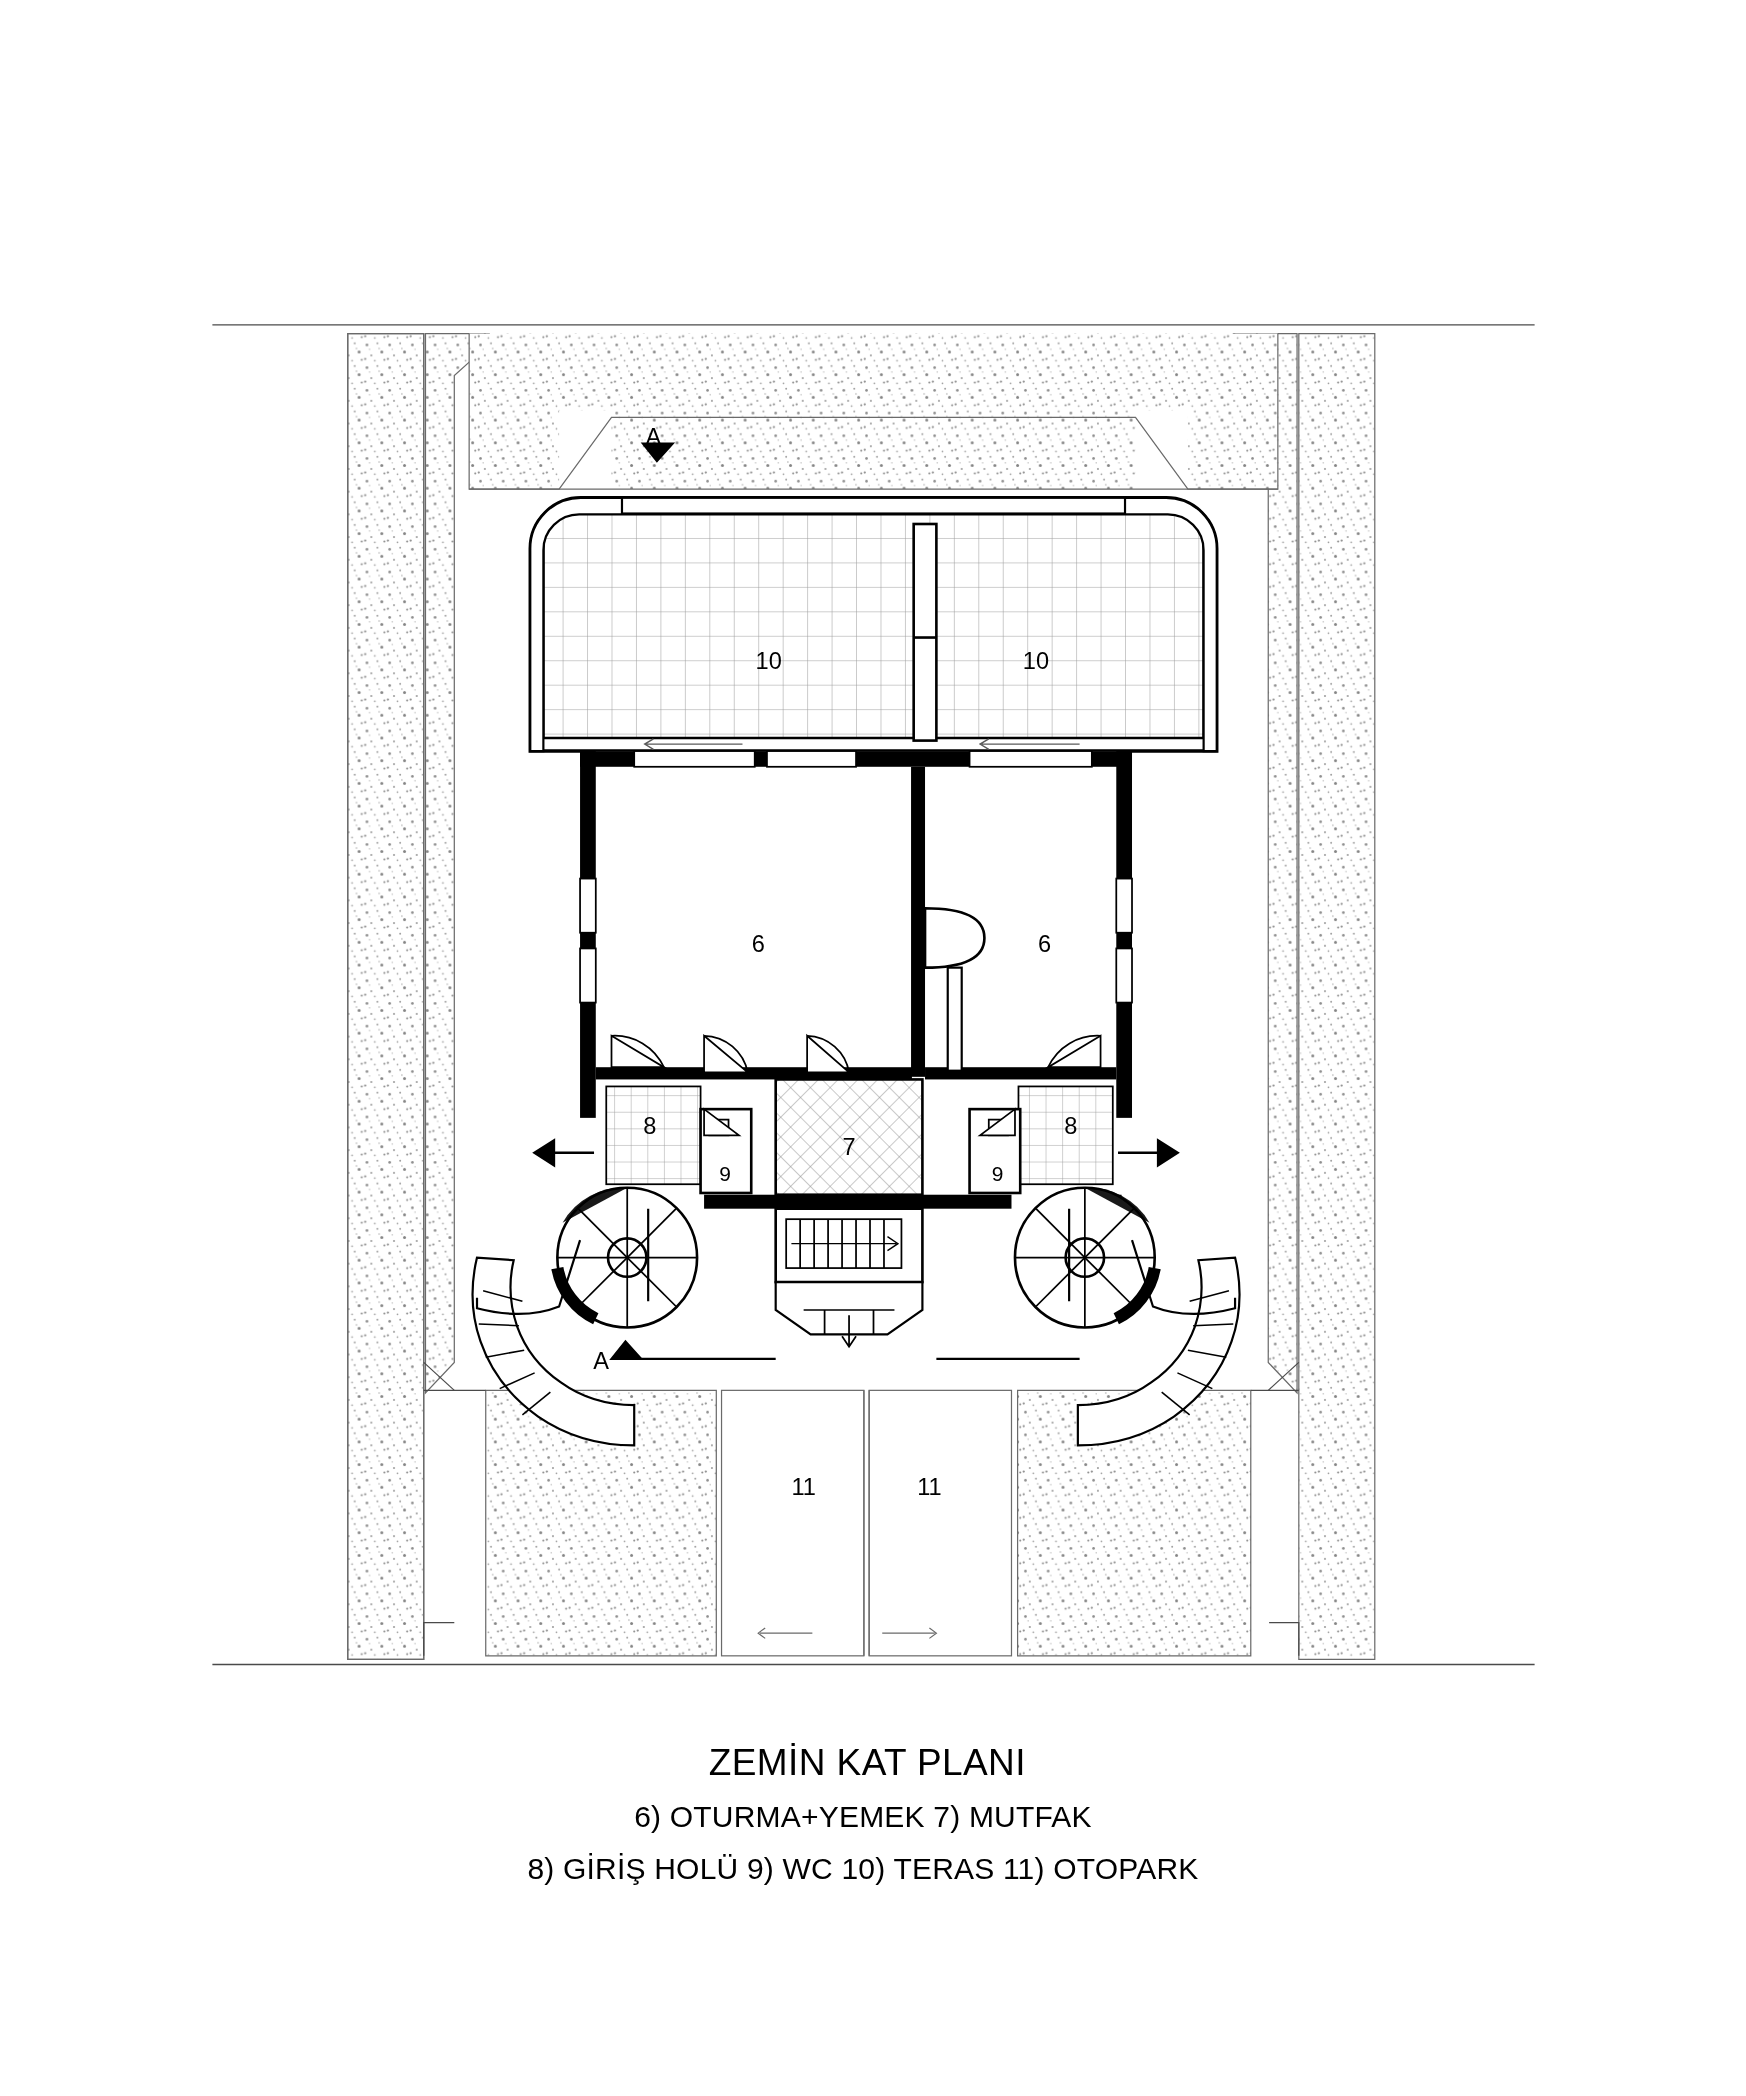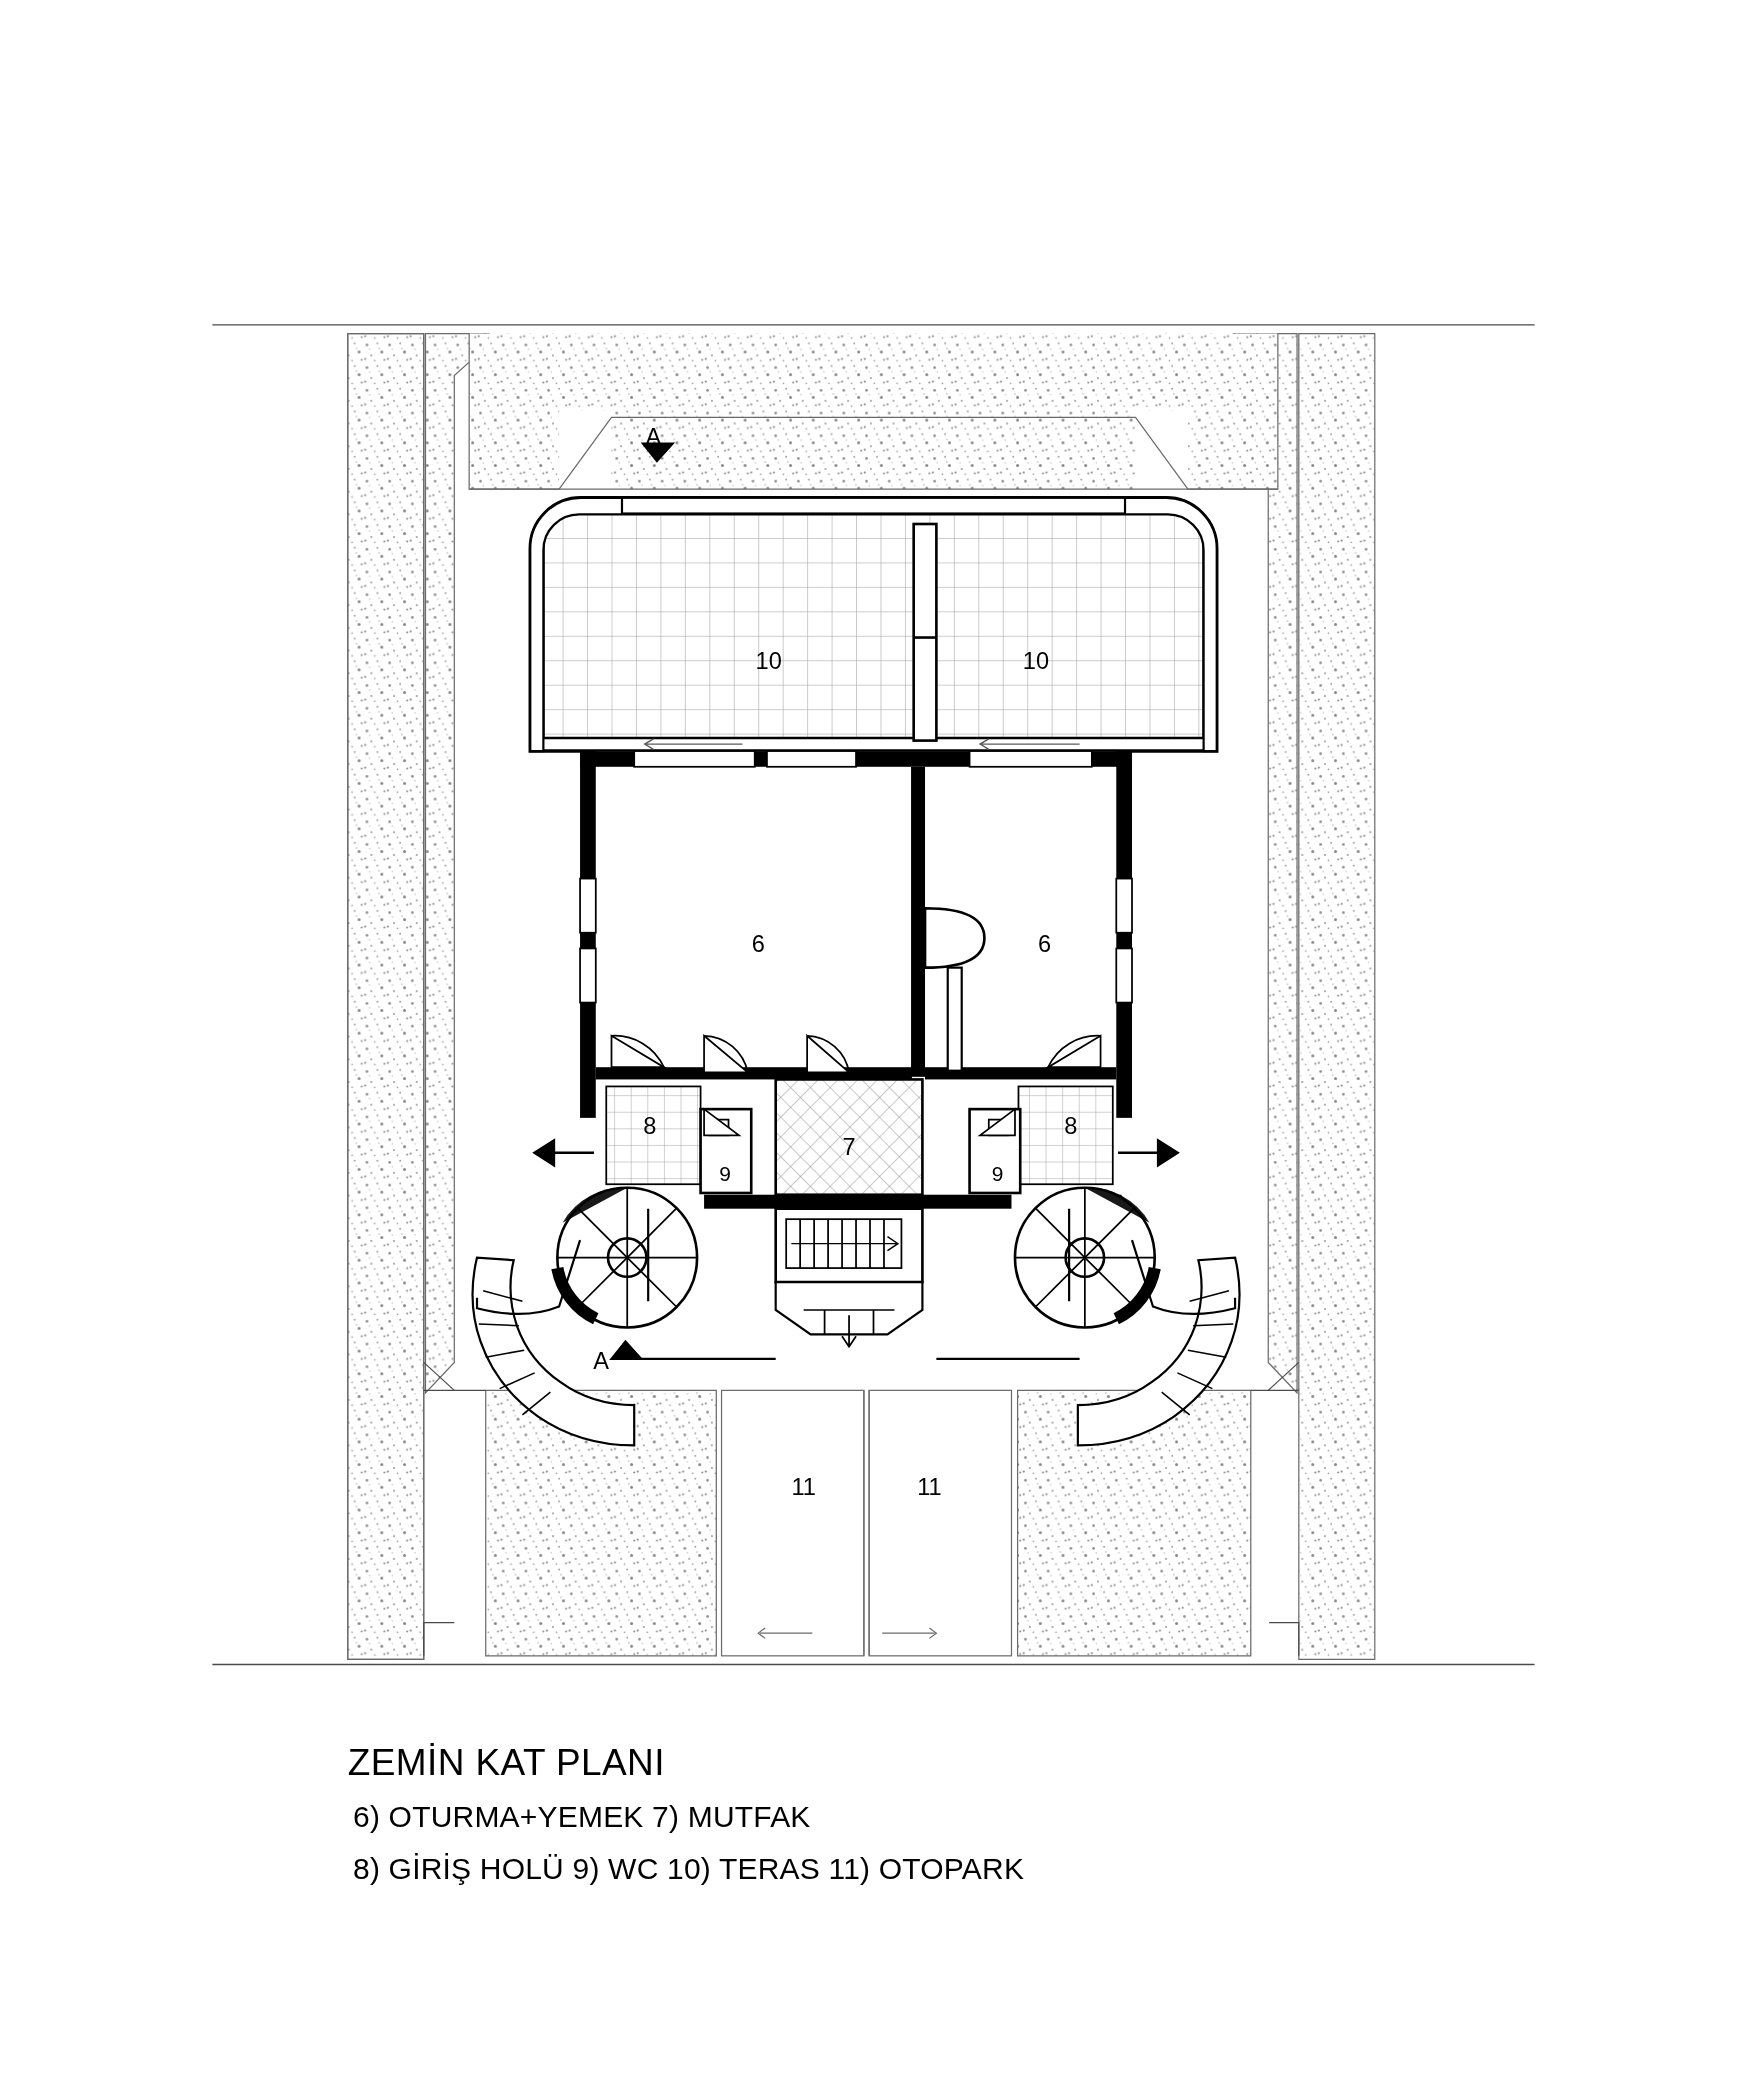--- a/index.html
+++ b/index.html
@@ -39,26 +39,28 @@
   .legend {
     position: absolute;
     left: 339px;
     top: 1742px;
     width: 1048px;
   }
   .legend-title {
     font-size: 37px;
     letter-spacing: 0.4px;
     margin: 0 0 5.2px 8.7px;
+    text-align: center;
   }
   .legend-line {
     font-size: 30px;
     letter-spacing: 0.2px;
     line-height: 1.28;
     margin: 14px;
+    text-align: center;
   }
 </style>
 </head>
 <body>
 
 <div class="stage">
 
 
   <svg id="plan-svg" viewBox="0 0 2000 2400" xmlns="http://www.w3.org/2000/svg">
     <defs>

